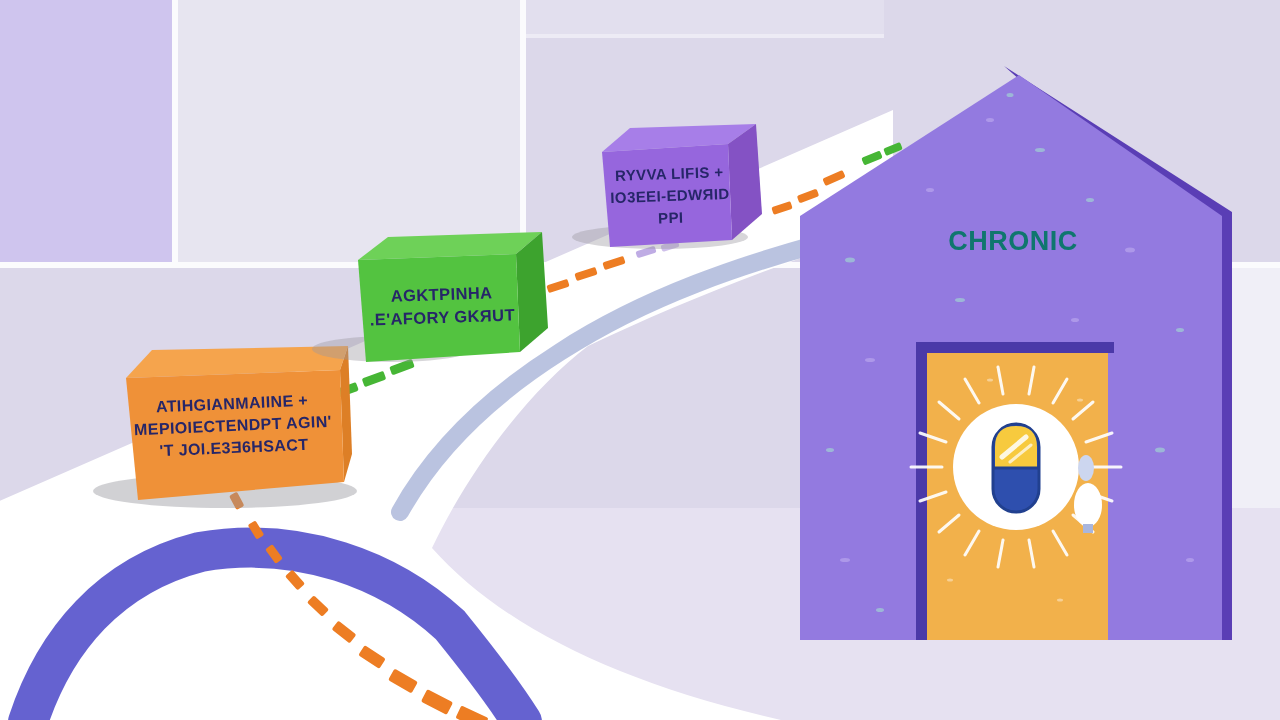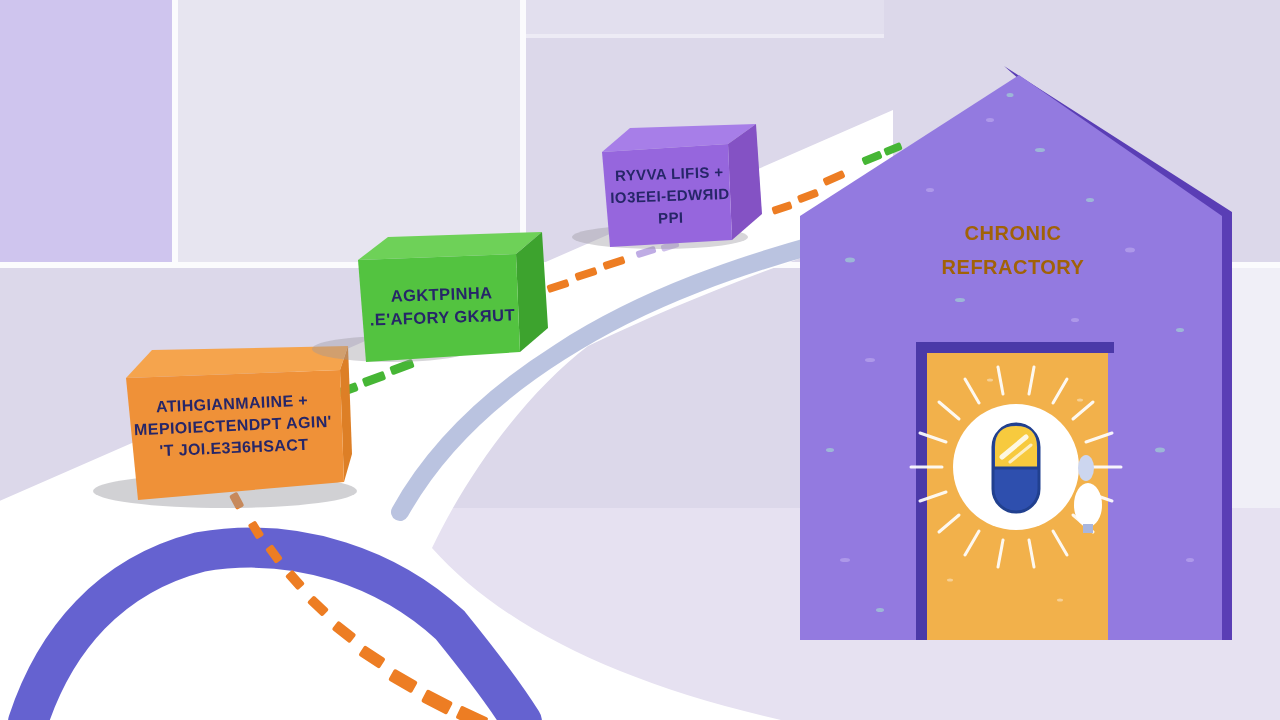--- a/index.html
+++ b/index.html
@@ -8,22 +8,22 @@
     font-family:"Liberation Sans",sans-serif;background:#dcd8ea;
   }
   #scene svg{position:absolute;left:0;top:0;}
   .overlay{position:absolute;margin:0;text-align:center;pointer-events:none;}
   .step-label{color:#262668;font-weight:bold;letter-spacing:.4px;}
   .step-label div{white-space:nowrap;}
   #label-step1{left:122px;top:393px;width:222px;font-size:16px;line-height:22px;transform:rotate(-2.5deg);}
   #label-step2{left:362px;top:283px;width:160px;font-size:16.5px;line-height:23px;transform:rotate(-2deg);}
   #label-step3{left:602px;top:163px;width:136px;font-size:15px;line-height:22px;transform:rotate(-2deg);}
   #house-title{
-    left:876px;top:216px;width:274px;color:#a16207;font-weight:800;
-    font-size:20px;line-height:34px;letter-spacing:.5px;
+    left:876px;top:224px;width:274px;color:#0f766e;font-weight:800;
+    font-size:27px;line-height:34px;letter-spacing:.5px;
   }
 </style>
 </head>
 <body>
 
 <div id="scene">
 
   <svg width="1280" height="720" viewBox="0 0 1280 720">
 
     <rect x="0" y="0" width="1280" height="512" fill="#dcd8ea"></rect>
@@ -199,16 +199,15 @@
   </div>
 
   <div id="label-step3" class="overlay step-label">
     <div>RYVVA LIFIS +</div>
     <div>IO3EEI-EDWЯID</div>
     <div>PPI</div>
   </div>
 
   <div id="house-title" class="overlay">
     <div>CHRONIC</div>
-    <div>REFRACTORY</div>
   </div>
 
 </div>
 
 </body></html>

